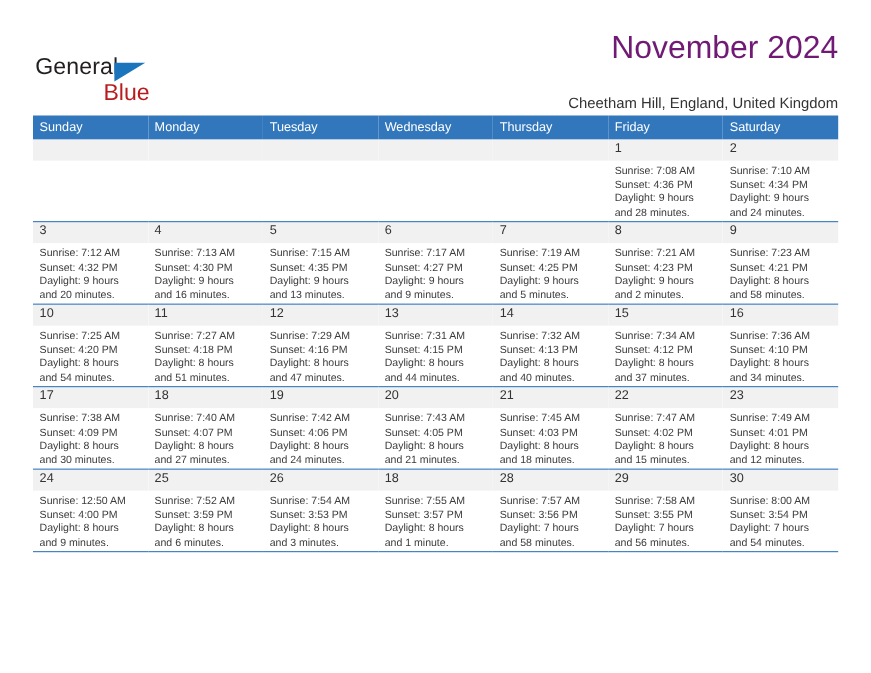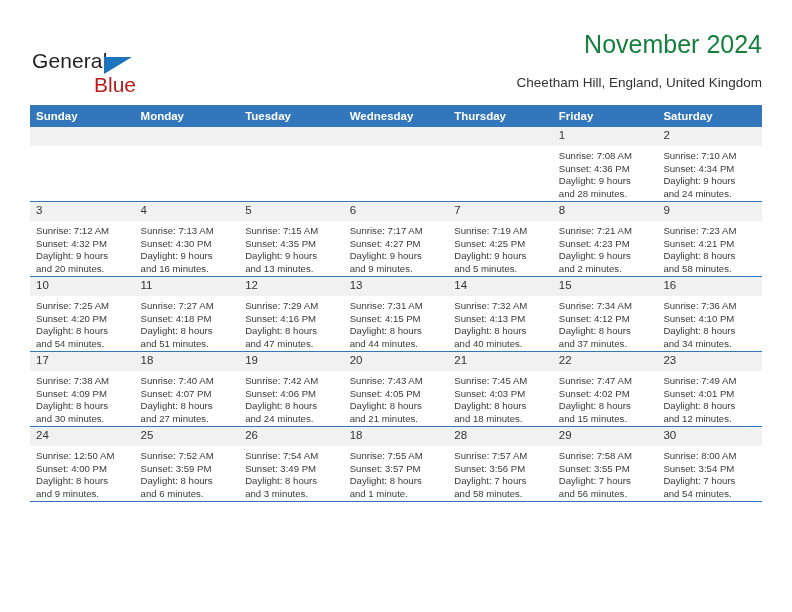--- a/index.html
+++ b/index.html
@@ -64,47 +64,47 @@
     left: 62px;
     top: 26px;
   }
   .title-block {
     position: absolute;
     right: 0;
     top: 0;
     text-align: right;
   }
   .cal-title {
-    font-size: 25px;
-    color: #15803d;
+    font-size: 29px;
+    color: #701a75;
     line-height: 32px;
     white-space: nowrap;
   }
   .cal-subtitle {
     font-size: 13.5px;
     color: #333333;
     line-height: 20px;
-    margin-top: 13px;
+    margin-top: 24px;
     white-space: nowrap;
   }
 
   
   .calendar {
     position: absolute;
     left: 30px;
     top: 105px;
     width: 732px;
     border-collapse: collapse;
     table-layout: fixed;
   }
   .calendar th {
     background: #3277bc;
     color: #ffffff;
     font-size: 11.5px;
-    font-weight: bold;
+    font-weight: normal;
     text-align: left;
     padding: 5px 0 5px 6px;
     height: 12px;
     border: none;
   }
   .calendar td {
     vertical-align: top;
     padding: 0;
     border: none;
     border-bottom: 1px solid #3277bc;
@@ -477,21 +477,21 @@
                 <div>Daylight: 8 hours</div>
                 <div>and 6 minutes.</div>
               </div>
             </div>
           </td>
           <td>
             <div class="cell-inner">
               <div class="daynum">26</div>
               <div class="details">
                 <div>Sunrise: 7:54 AM</div>
-                <div>Sunset: 3:49 PM</div>
+                <div>Sunset: 3:53 PM</div>
                 <div>Daylight: 8 hours</div>
                 <div>and 3 minutes.</div>
               </div>
             </div>
           </td>
           <td>
             <div class="cell-inner">
               <div class="daynum">18</div>
               <div class="details">
                 <div>Sunrise: 7:55 AM</div>

